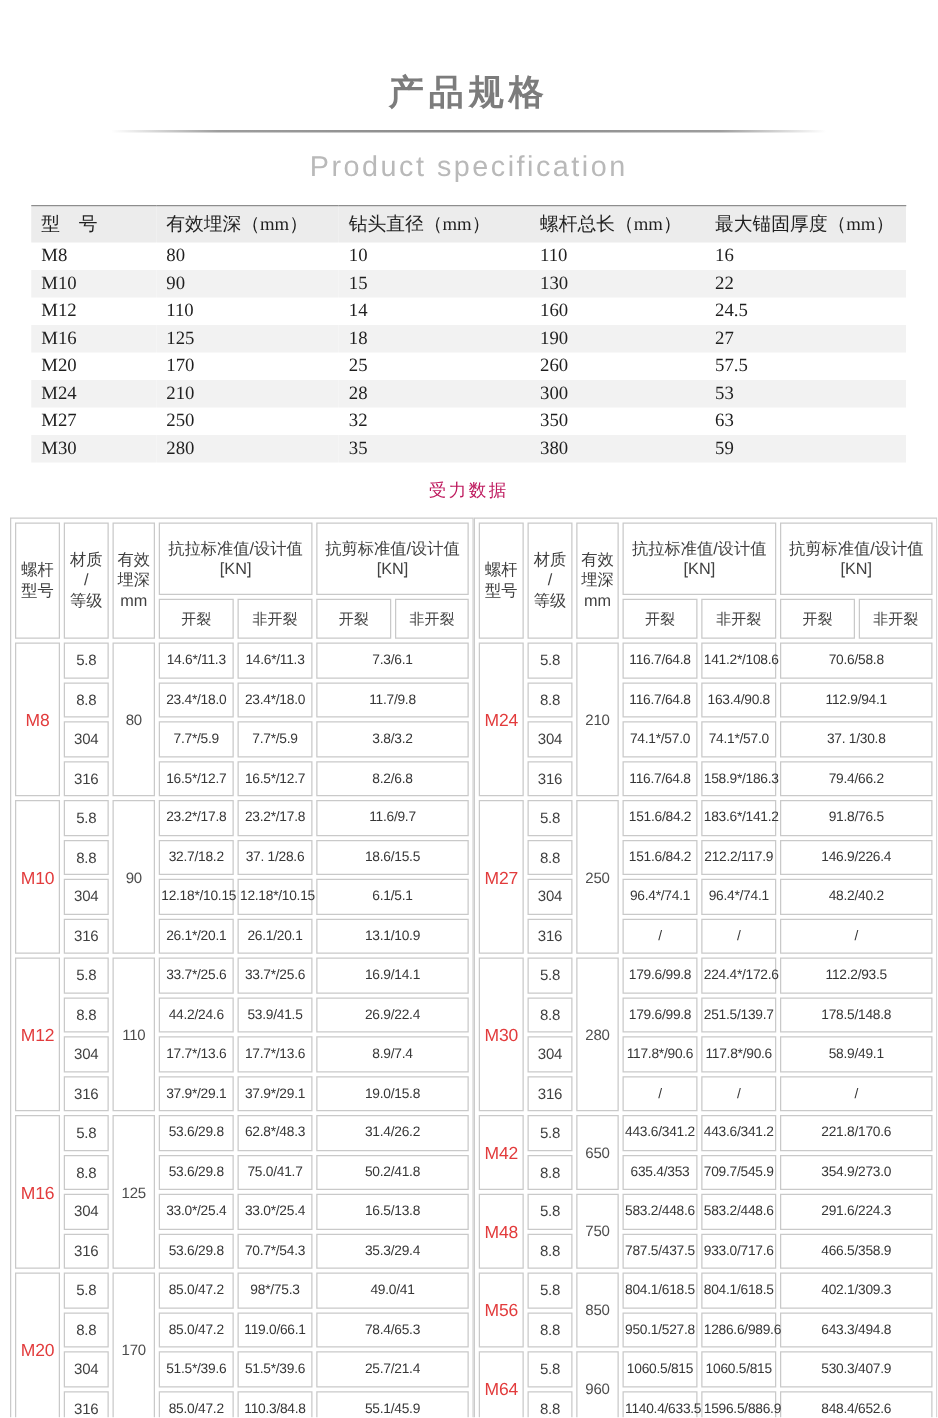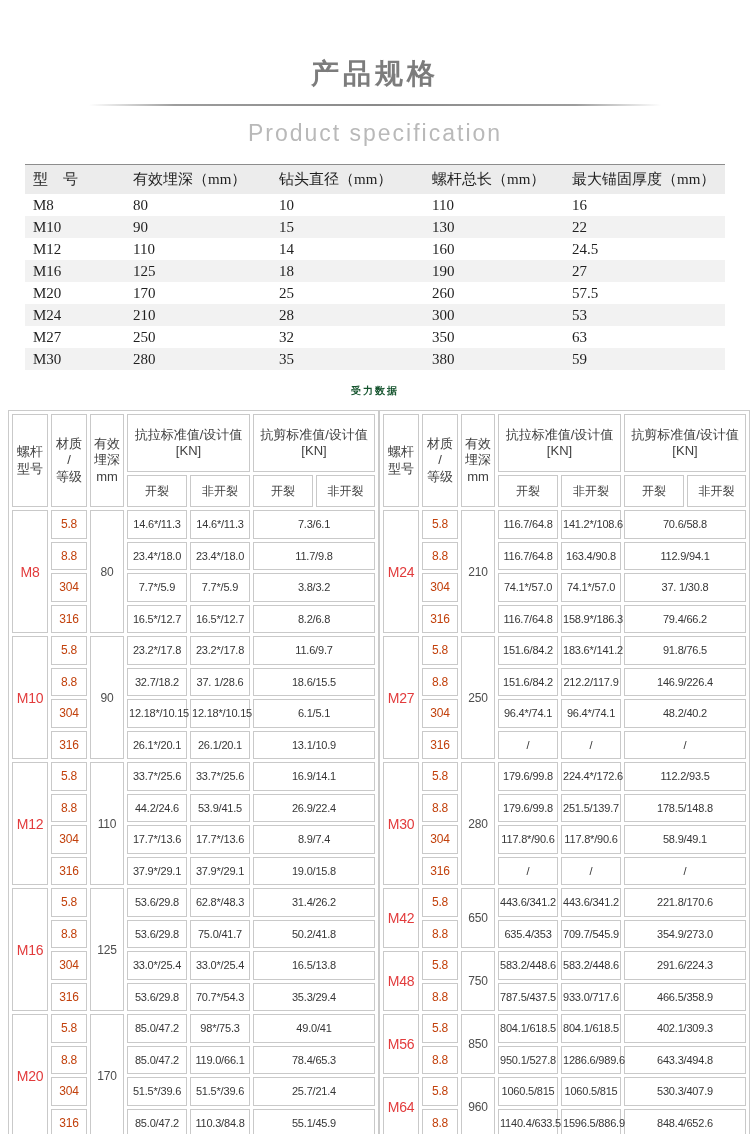--- a/index.html
+++ b/index.html
@@ -15,31 +15,31 @@
 
   
   table.spec{width:700px;margin:16px auto 0;border-collapse:collapse;table-layout:fixed;
     font-family:"Liberation Serif",serif;font-size:15px;color:#1f1f1f;border-top:1px solid #8d8d8d;}
   table.spec th,table.spec td{text-align:left;font-weight:normal;padding:2px 0 2px 8px;height:18px;white-space:nowrap;overflow:hidden;}
   table.spec thead th{padding-top:5px;padding-bottom:5px;}
   table.spec thead tr{background:#ececec;}
   table.spec tbody tr:nth-child(even){background:#f2f2f2;}
 
   
-  .force-section-title{margin:14px 0 12px;text-align:center;font-size:10px;font-weight:bold;color:#14532d;letter-spacing:2px;}
+  .force-section-title{margin:14px 0 12px;text-align:center;font-size:14px;font-weight:normal;color:#be185d;letter-spacing:2px;}
   .force-wrap{display:flex;justify-content:space-between;padding:0 6px 0 8px;}
   table.force{border-collapse:separate;border-spacing:3px;table-layout:fixed;width:364px;
     border:1px solid #cbcbcb;background:#fff;}
   table.force th,table.force td{border:1px solid #c9c9c9;background:#fff;text-align:center;vertical-align:middle;padding:0 1px;}
   table.force thead th{font-weight:normal;font-size:13px;color:#404040;white-space:pre-line;line-height:1.25;}
   table.force thead tr.sub th{height:30px;font-size:12px;}
   table.force thead tr.top th{height:56px;}
   table.force tbody td{height:26.5px;font-size:11px;color:#363636;letter-spacing:-0.2px;}
   table.force td.model{font-size:14px;color:var(--accent-red,#e23b3c);}
-  table.force td.grade{font-size:12px;color:#c2410c;}
+  table.force td.grade{font-size:12px;color:#404040;}
   table.force td.depth{font-size:12px;color:#4c4c4c;}
 </style>
 </head>
 <body>
 
 <div class="page">
 
   <div class="title-block">
     <h1 class="page-title">产品规格</h1>
     <div class="title-rule"></div>

